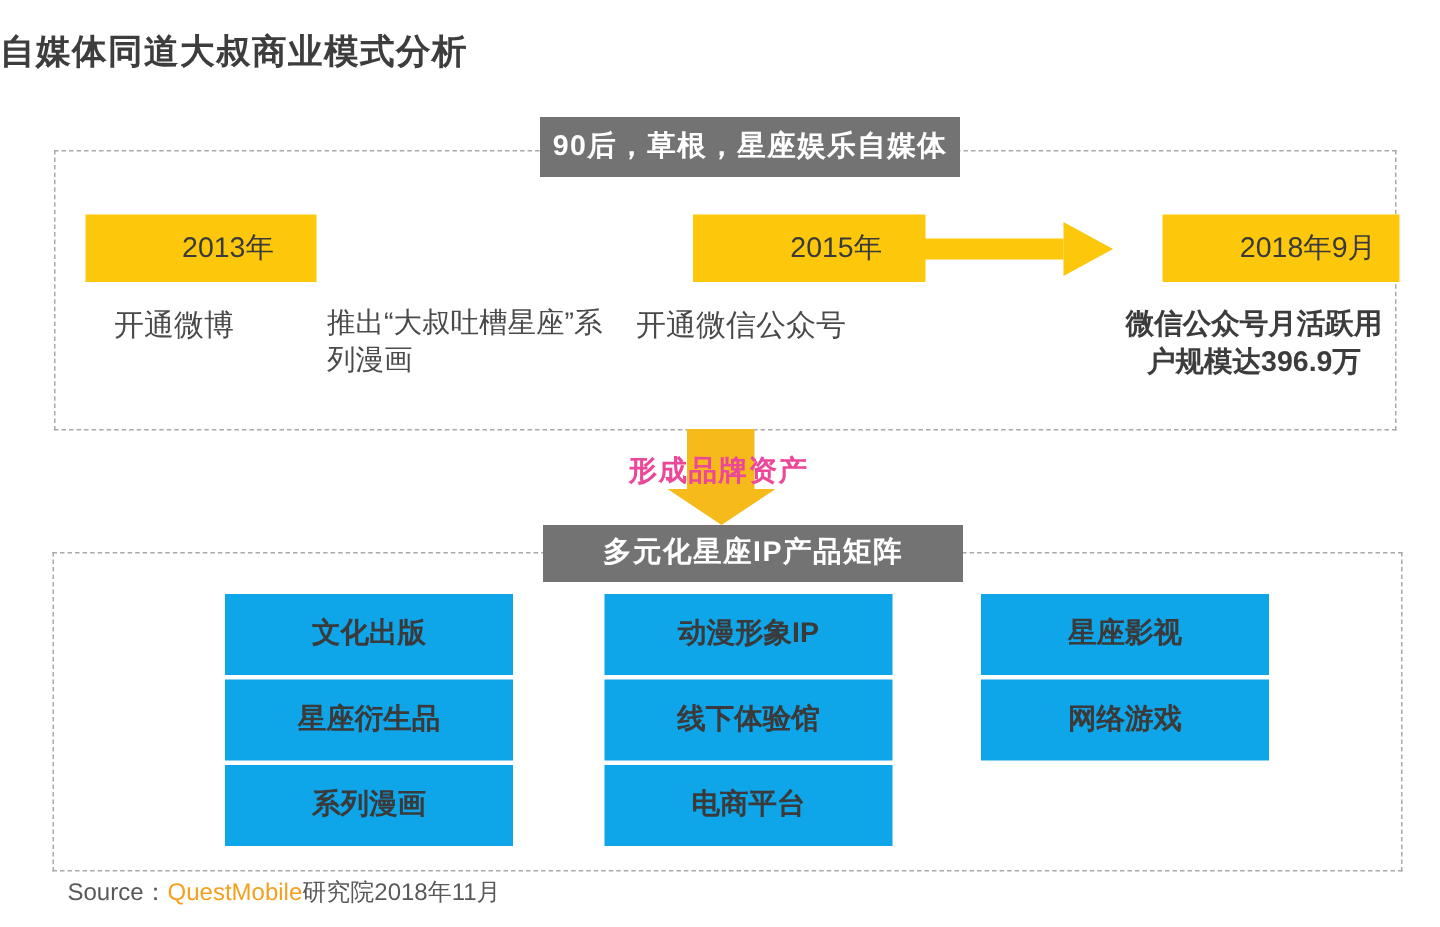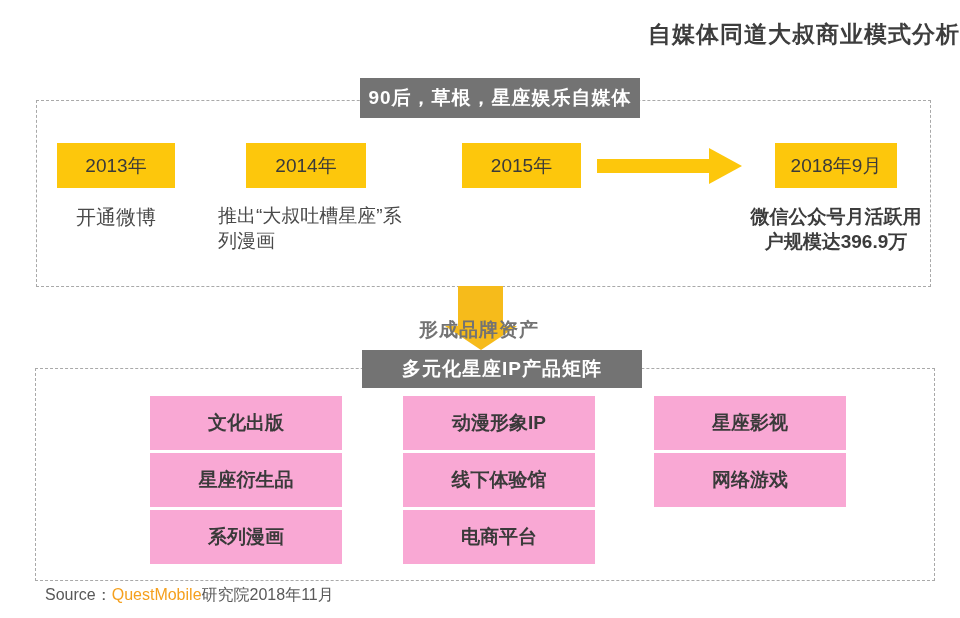--- a/index.html
+++ b/index.html
@@ -3,38 +3,38 @@
 <meta charset="utf-8">
 <style>
   html,body{margin:0;padding:0;background:#ffffff;}
   #canvas{
     position:relative;width:960px;height:618px;background:#ffffff;overflow:hidden;
     font-family:"Liberation Sans","DejaVu Sans",sans-serif;color:#3f3f3f;
   }
   .abs{position:absolute;}
   
   .page-title{
-    left:0;top:19px;width:960px;text-align:right;
+    left:0;top:19px;width:960px;text-align:left;
     font-size:23px;font-weight:bold;color:#3d3d3d;letter-spacing:1px;
   }
   
   .dashed-box{border:1px dashed #a9a9a9;background:transparent;}
   #top-box{left:36px;top:100px;width:893px;height:185px;}
   #bottom-box{left:35px;top:368px;width:898px;height:211px;}
   
   .gray-banner{
     background:#737373;color:#ffffff;font-weight:bold;font-size:19px;
     text-align:center;z-index:3;letter-spacing:1px;
   }
   #banner-top{left:360px;top:78px;width:280px;height:40px;line-height:40px;}
   #banner-matrix{left:362px;top:350px;width:280px;height:38px;line-height:38px;}
   
   .year-chip{
     background:#fdc70c;height:45px;line-height:45px;text-align:center;
-    font-size:19px;color:#3a3a3a;z-index:2;
+    font-size:19px;color:#3a3a3a;z-index:2;padding-left:36px;
   }
   #year-2013{left:57px;top:143px;width:118px;}
   #year-2014{left:246px;top:143px;width:120px;}
   #year-2015{left:432px;top:143px;width:119px;margin-left:30px;}
   #year-2018{left:775px;top:143px;width:122px;}
   
   .milestone-desc{font-size:19px;color:#4a4a4a;line-height:1.3;}
   #desc-2013{left:57px;top:204px;width:118px;text-align:center;font-size:20px;}
   #desc-2014{left:218px;top:204px;width:195px;text-align:left;}
   #desc-2015{left:424px;top:204px;width:210px;text-align:left;font-size:20px;}
@@ -47,52 +47,52 @@
     border-left:33px solid #fdc70c;
   }
   
   .v-arrow-body{left:458px;top:286px;width:45px;height:40px;background:#f6bb1b;z-index:1;}
   .v-arrow-head{
     left:445px;top:326px;width:0;height:0;
     border-left:36px solid transparent;border-right:36px solid transparent;
     border-top:24px solid #f6bb1b;z-index:1;
   }
   .transition-label{
-    left:419px;top:317px;font-size:19px;font-weight:bold;color:#737373;z-index:2;
+    left:419px;top:301px;font-size:19px;font-weight:bold;color:#ec4899;z-index:2;
     letter-spacing:1px;white-space:nowrap;
   }
   
   .matrix-box{
-    background:#f9a8d4;width:192px;height:54px;line-height:54px;text-align:center;
+    background:#0ea5e9;width:192px;height:54px;line-height:54px;text-align:center;
     font-size:19px;font-weight:bold;color:#3a3a3a;z-index:2;
   }
   .col1{left:150px;} .col2{left:403px;} .col3{left:654px;}
   .row1{top:396px;} .row2{top:453px;} .row3{top:510px;}
   
   .source-line{left:45px;top:585px;font-size:16px;color:#595959;white-space:nowrap;}
   .source-brand{color:#f5a01e;}
 </style>
 </head>
 <body>
 
 <div id="canvas">
 
   <div class="abs page-title">自媒体同道大叔商业模式分析</div>
 
   <div class="abs dashed-box" id="top-box"></div>
 
   <div class="abs gray-banner" id="banner-top">90后，草根，星座娱乐自媒体</div>
 
   <div class="abs year-chip" id="year-2013">2013年</div>
-  <div class="abs year-chip" id="year-2014">2014年</div>
   <div class="abs year-chip" id="year-2015">2015年</div>
   <div class="abs year-chip" id="year-2018">2018年9月</div>
 
   <div class="abs milestone-desc" id="desc-2013">开通微博</div>
   <div class="abs milestone-desc" id="desc-2014">推出“大叔吐槽星座”系列漫画</div>
+  <div class="abs milestone-desc" id="desc-2015">开通微信公众号</div>
   <div class="abs milestone-desc" id="desc-2018">微信公众号月活跃用户规模达396.9万</div>
 
   <div class="abs h-arrow-body"></div>
   <div class="abs h-arrow-head"></div>
 
   <div class="abs v-arrow-body"></div>
   <div class="abs v-arrow-head"></div>
   <div class="abs transition-label">形成品牌资产</div>
 
   <div class="abs gray-banner" id="banner-matrix">多元化星座IP产品矩阵</div>

